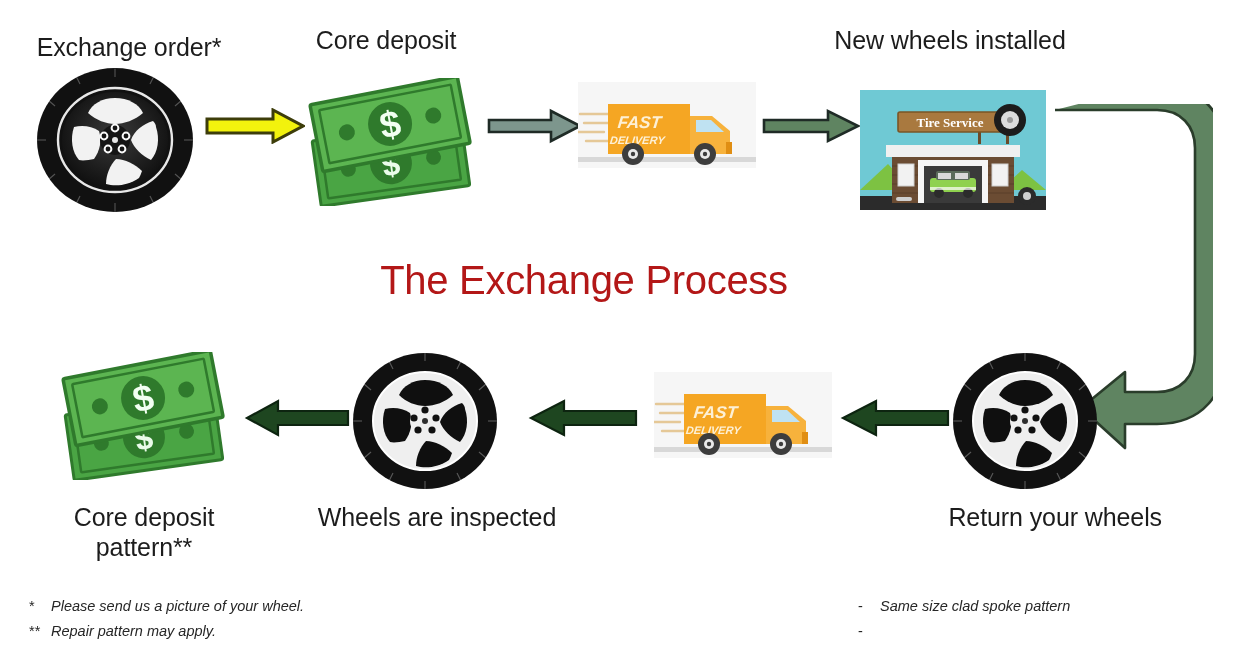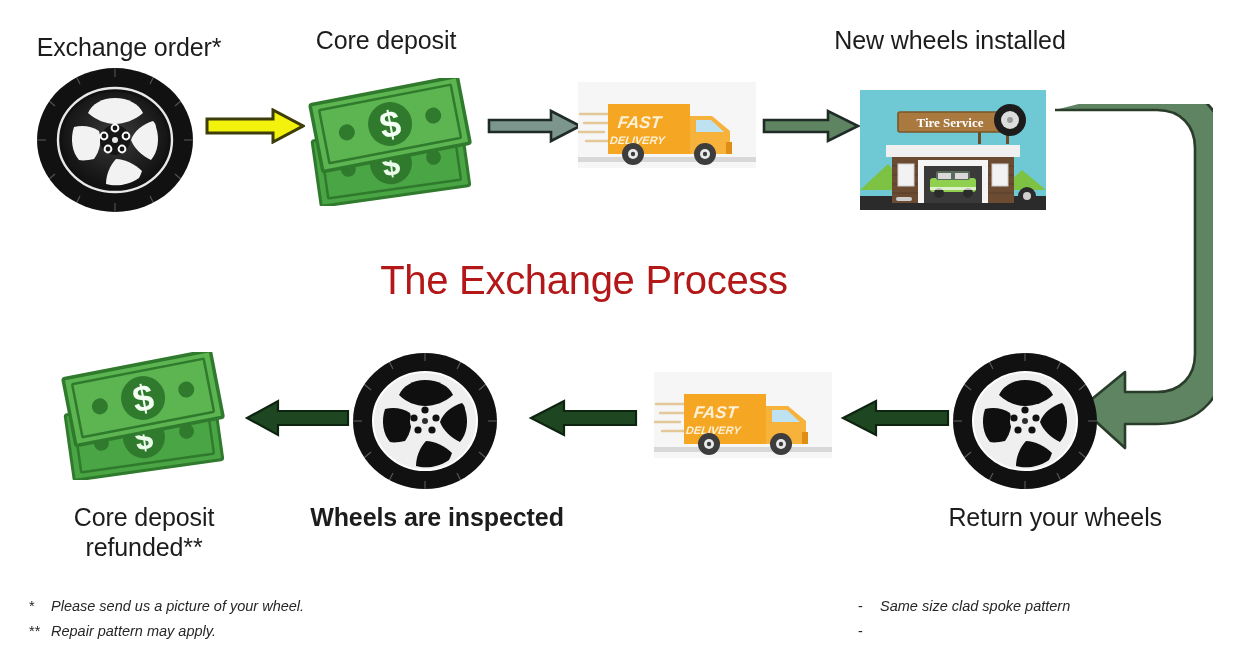--- a/index.html
+++ b/index.html
@@ -397,24 +397,24 @@
         <circle cx="80" cy="78" r="3.6"></circle>
         <circle cx="66" cy="78" r="3.6"></circle>
         <circle cx="62" cy="66" r="3.6"></circle>
       </g>
       <circle cx="73" cy="69" r="3" fill="#2e2e2e"></circle>
     </svg>
   </div>
 
   <div class="abs step-label wrap" style="left:36px; top:503px; width:216px;">
     <span>Core deposit</span><br>
-    <span>refunded**</span>
-  </div>
-
-  <div class="abs step-label" style="left:290px; top:503px; width:294px;font-weight:bold;">Wheels are inspected</div>
+    <span>pattern**</span>
+  </div>
+
+  <div class="abs step-label" style="left:290px; top:503px; width:294px;">Wheels are inspected</div>
 
   <div class="abs step-label" style="left:888px; top:503px; width:274px;text-align:right;">Return your wheels</div>
 
   <div class="abs note-block" style="left:29px; top:594px; width:430px;">
     <div class="note-row">
       <span class="note-mark">*</span>
       <span class="note-text">Please send us a picture of your wheel.</span>
     </div>
     <div class="note-row">
       <span class="note-mark">**</span>

